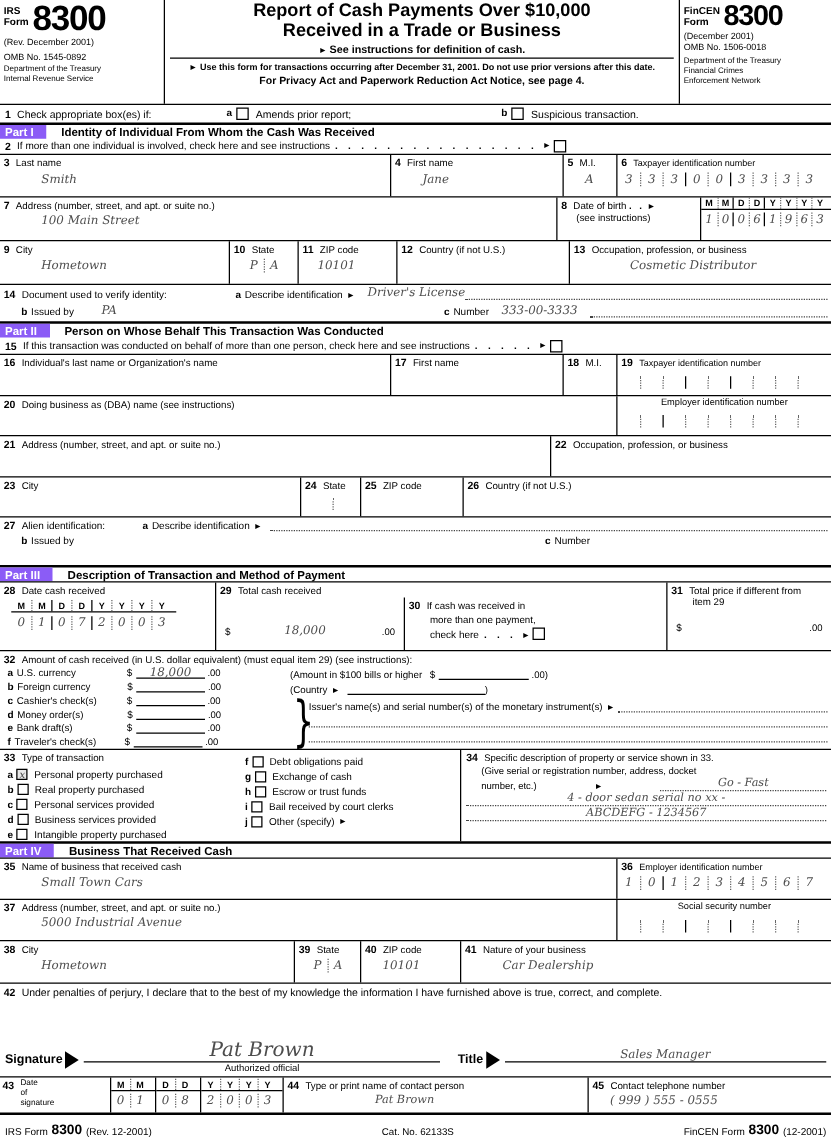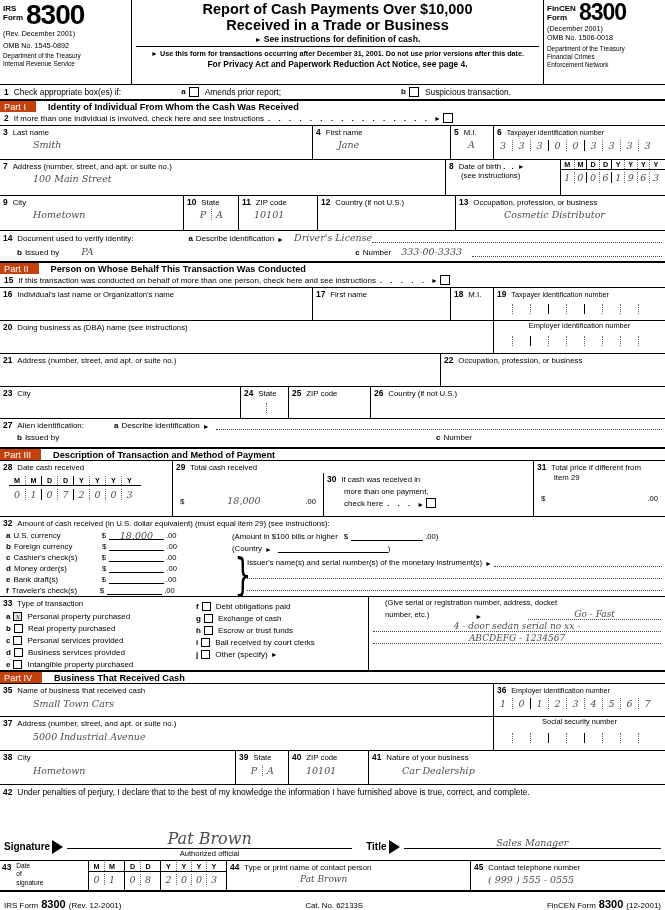--- a/index.html
+++ b/index.html
@@ -47,21 +47,21 @@
   .dg .d { text-align:center; border-left:1px dotted #666; font-family:"DejaVu Serif",serif; font-style:italic; color:#4d4d4d; font-size:9.5px; }
   .dg .d.g { border-left:1px solid #000; }
   .dg .d:first-child { border-left:none; }
   .dg.plain .d { font-family:"Liberation Sans",sans-serif; font-style:normal; color:#000; font-weight:bold; font-size:7.2px; }
   .dg .d.w18 { width:18px; } .dg .d.w16 { width:16px; } .dg .d.w13 { width:12.6px; } .dg .d.w15 { width:15px; }
   .dg.empty .d { height:10px; }
   .dghead { border-bottom:1px solid #000; }
 
   
   .pbar { display:flex; align-items:stretch; height:13px; border-top:2px solid #000; }
-  .chip { background:#c2410c; color:#fff; font-weight:normal; font-size:9.2px; line-height:12px; padding:0 10px 0 4px; }
+  .chip { background:#8b5cf6; color:#fff; font-weight:bold; font-size:9.2px; line-height:12px; padding:0 10px 0 4px; }
   .ptitle { font-weight:bold; font-size:9.2px; line-height:13px; padding-left:12px; }
 
   .row1 { display:flex; align-items:center; height:14px; padding:0 4px; font-size:8.4px; }
   .chkline { display:flex; align-items:center; height:13px; padding:0 4px; }
 
   
   .r32 { border-top:1px solid #000; height:80px; padding:1px 3px; }
   .r32 .mrow { display:flex; align-items:flex-end; height:11px; }
   .r32 .mlabel { width:82px; font-size:7.8px; }
   .amt { display:inline-block; width:55px; border-bottom:1px solid #000; text-align:center; height:10px; }
@@ -429,21 +429,21 @@
         </div>
     </div>
     <div class="cell" style="flex:1;">
       <div class="lbl">
           <span class="num">26</span>
           <span>Country (if not U.S.)</span>
         </div>
     </div>
   </div>
 
-  <div class="frow" style="height:29px; flex-direction:column; padding:1px 3px;">
+  <div class="frow" style="height:39px; flex-direction:column; padding:1px 3px;">
     <div style="display:flex; align-items:flex-end;">
       <span class="num">27</span>
       <span>Alien identification:</span>
       <span class="ltr" style="margin-left:30px;">a</span>
       <span>Describe identification</span>
       <span class="arr" style="margin-left:3px;">►</span>
       <span class="dotl" style="margin-left:4px;"></span>
     </div>
     <div style="display:flex; align-items:flex-end; margin-top:3px;">
       <span class="ltr" style="margin-left:14px;">b</span>
@@ -668,20 +668,21 @@
           <div class="trow">
               <span class="ltr">j</span>
               <span class="cb"></span>
               <span>Other (specify)</span>
               <span class="arr" style="margin-left:3px;">►</span>
             </div>
         </div>
       </div>
     </div>
     <div class="c34">
+      <div class="t34l"><span class="num">34</span><span>Specific description of property or service shown in 33.</span></div>
       <div class="t34l" style="padding-left:12px;">(Give serial or registration number, address, docket</div>
       <div class="d34" style="padding-left:12px;">
         <span class="t34l">number, etc.)</span>
         <span class="arr" style="margin:0 4px;">►</span>
         <span class="ctr hw">Go - Fast</span>
       </div>
       <div class="d34">
           <span class="ctr hw">4 - door sedan serial no xx -</span>
         </div>
       <div class="d34">

